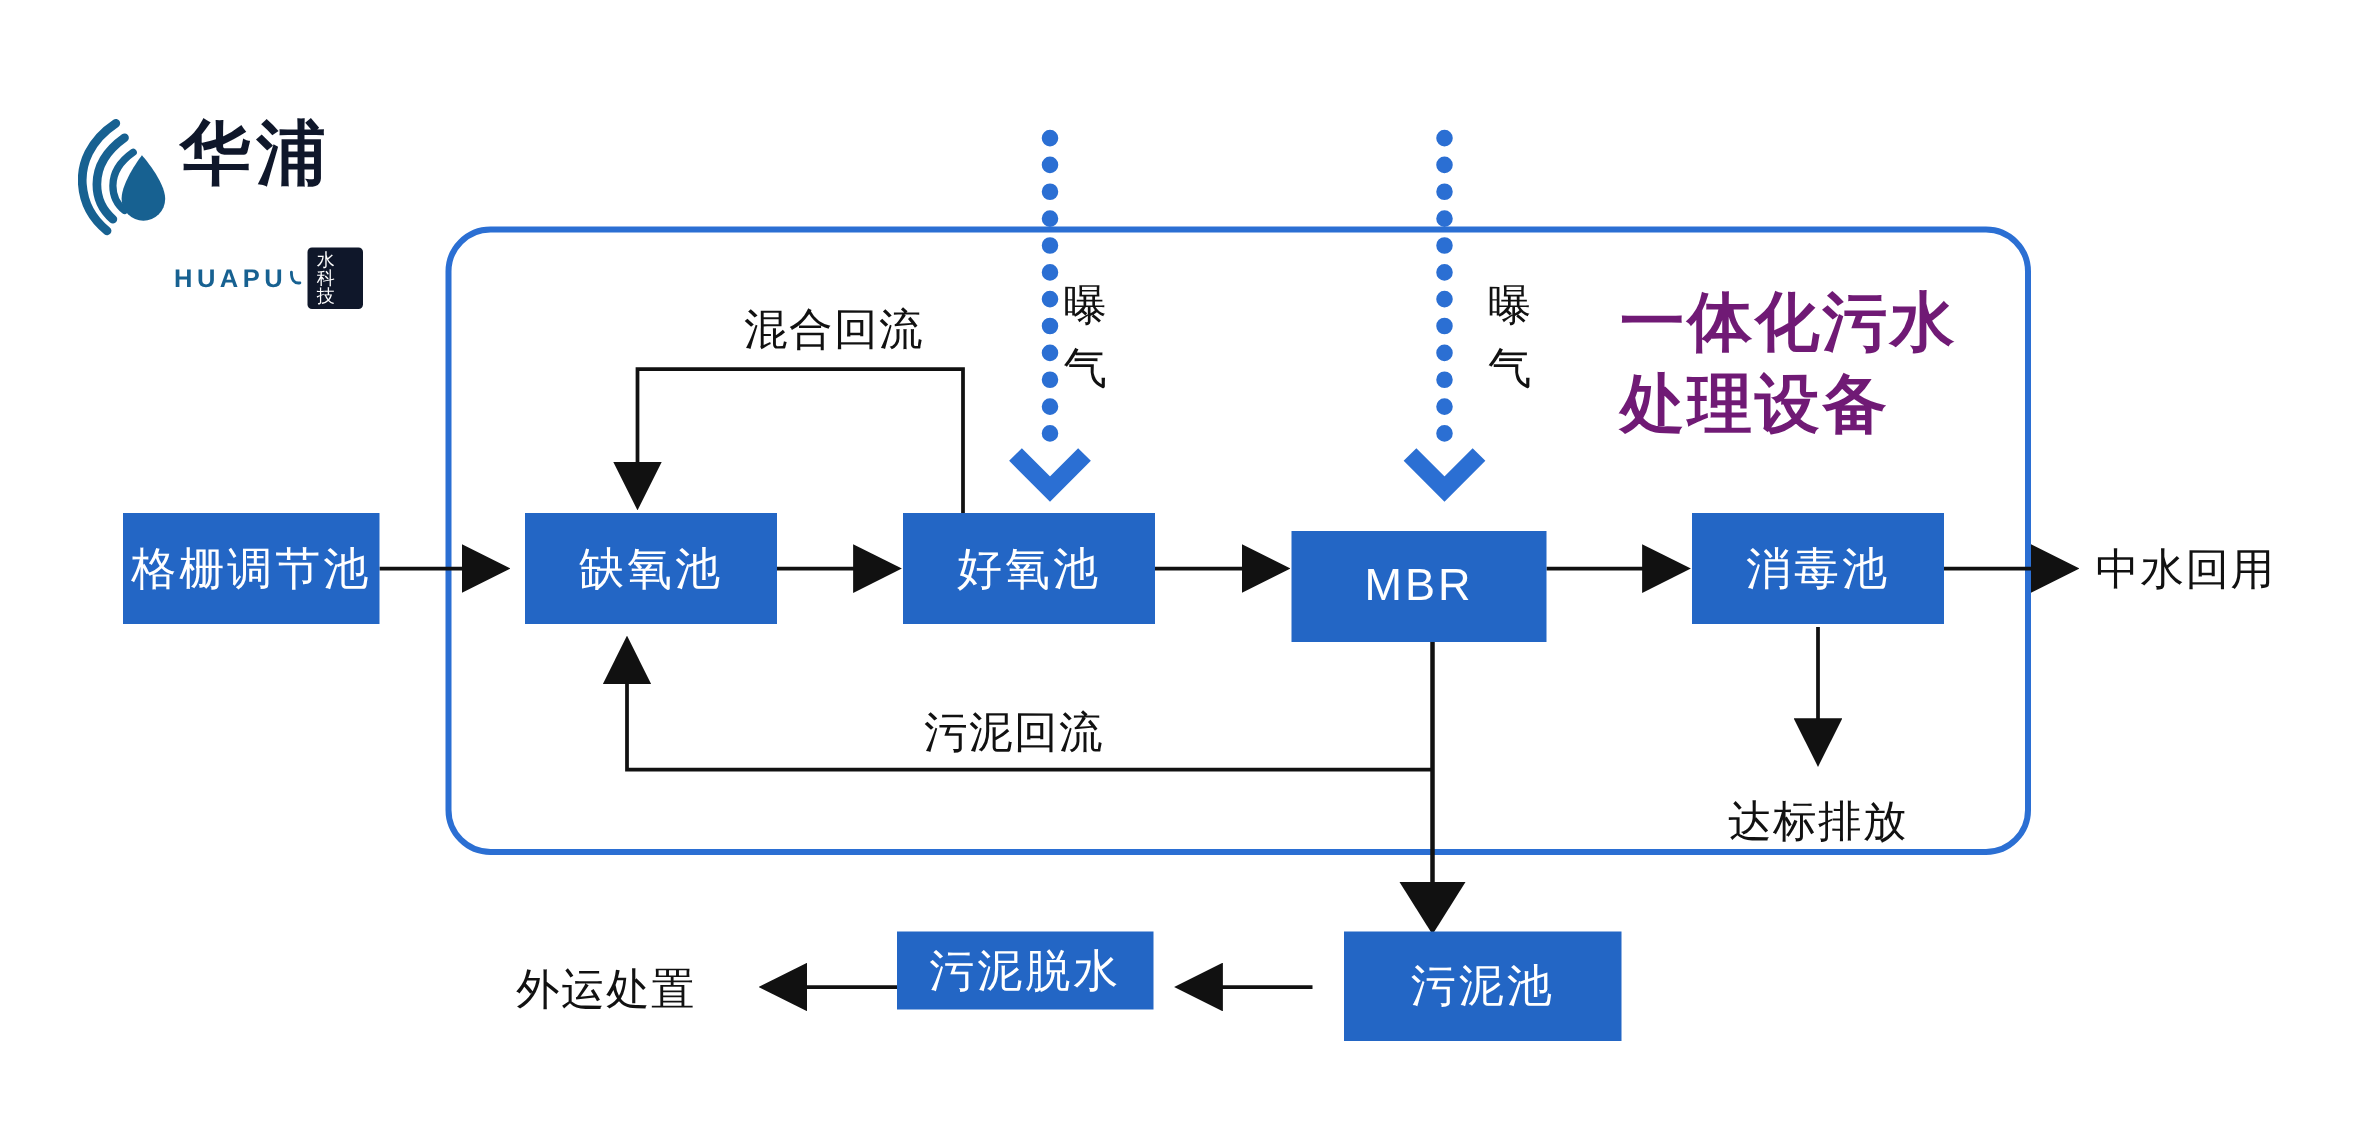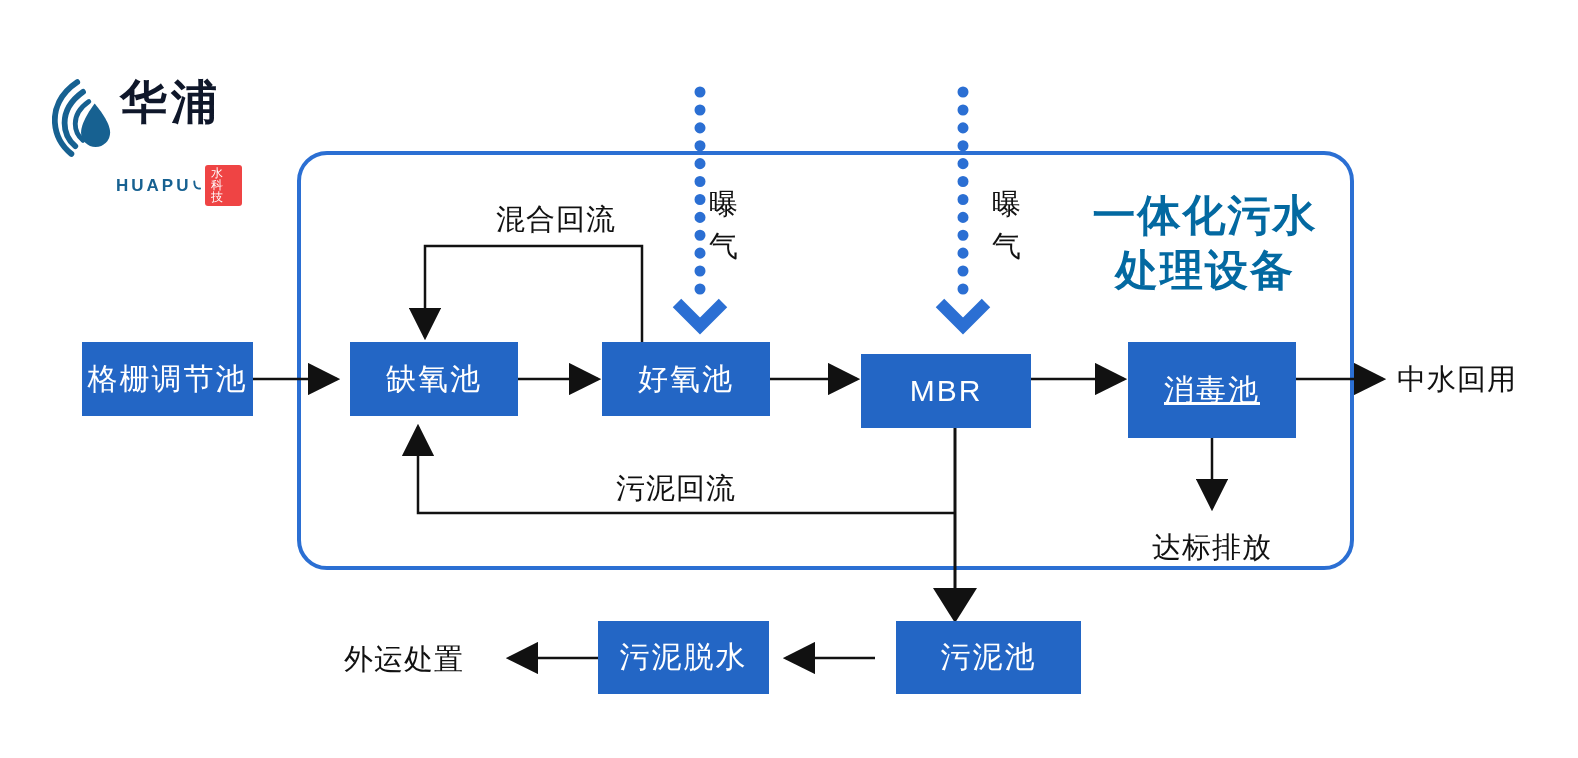--- a/index.html
+++ b/index.html
@@ -12,48 +12,48 @@
   svg.connectors{position:absolute;left:0;top:0;z-index:1;}
 
   
   .node{position:absolute;background:#2366c5;color:#ffffff;display:flex;
     align-items:center;justify-content:center;font-size:30px;letter-spacing:2px;
     z-index:2;font-weight:400;}
   .n-grid{left:82px;top:342px;width:171px;height:74px;}
   .n-anoxic{left:350px;top:342px;width:168px;height:74px;}
   .n-aerobic{left:602px;top:342px;width:168px;height:74px;}
   .n-mbr{left:861px;top:342px;width:170px;height:74px;margin-top:12px;}
-  .n-disinfect{left:1128px;top:342px;width:168px;height:96px;text-decoration:underline;}
+  .n-disinfect{left:1128px;top:342px;width:168px;height:74px;}
   .n-sludge{left:896px;top:621px;width:185px;height:73px;}
-  .n-dewater{left:598px;top:621px;width:171px;height:73px;}
+  .n-dewater{left:598px;top:621px;width:171px;height:52px;}
 
   
   .lbl{position:absolute;color:#111111;font-size:29px;font-weight:500;z-index:2;
     letter-spacing:1px;white-space:nowrap;}
   .lbl-mix{left:468px;top:200px;width:176px;text-align:center;}
   .lbl-sludgeret{left:616px;top:469px;}
   .lbl-aer1{left:709px;top:183px;width:34px;white-space:normal;word-break:break-all;line-height:1.45;}
   .lbl-aer2{left:992px;top:183px;width:34px;white-space:normal;word-break:break-all;line-height:1.45;}
   .lbl-reclaim{left:1397px;top:360px;}
   .lbl-discharge{left:1152px;top:528px;}
   .lbl-disposal{left:344px;top:640px;}
 
   
   .title{position:absolute;left:1080px;top:188px;width:250px;z-index:2;
-    color:#0369a1;font-family:Liberation Sans, sans-serif;font-weight:900;
-    font-size:43px;line-height:1.28;text-align:center;letter-spacing:2px;}
+    color:#701a75;font-family:Liberation Sans, sans-serif;font-weight:900;
+    font-size:43px;line-height:1.28;text-align:left;letter-spacing:2px;}
 
   
   .logo{position:absolute;left:52px;top:78px;z-index:2;width:190px;}
   .logo-row{display:flex;align-items:flex-start;}
   .logo-name{color:#0f172a;font-size:47px;font-weight:700;line-height:1;
     letter-spacing:4px;margin-left:6px;}
   .logo-sub{display:flex;align-items:center;margin:5px 0 0 64px;}
   .logo-latin{color:#176191;font-size:17px;font-weight:700;letter-spacing:3px;line-height:1;}
-  .logo-badge{background:#ef4444;color:#ffffff;font-size:12px;font-weight:500;
+  .logo-badge{background:#0f172a;color:#ffffff;font-size:12px;font-weight:500;
     padding:2px 6px 3px;border-radius:3px;margin-left:4px;letter-spacing:1px;line-height:1;}
 </style>
 </head>
 <body>
 
 <div class="canvas">
 
   <div class="enclosure"></div>
 
   <svg class="connectors" width="1578" height="758" viewBox="0 0 1578 758">

